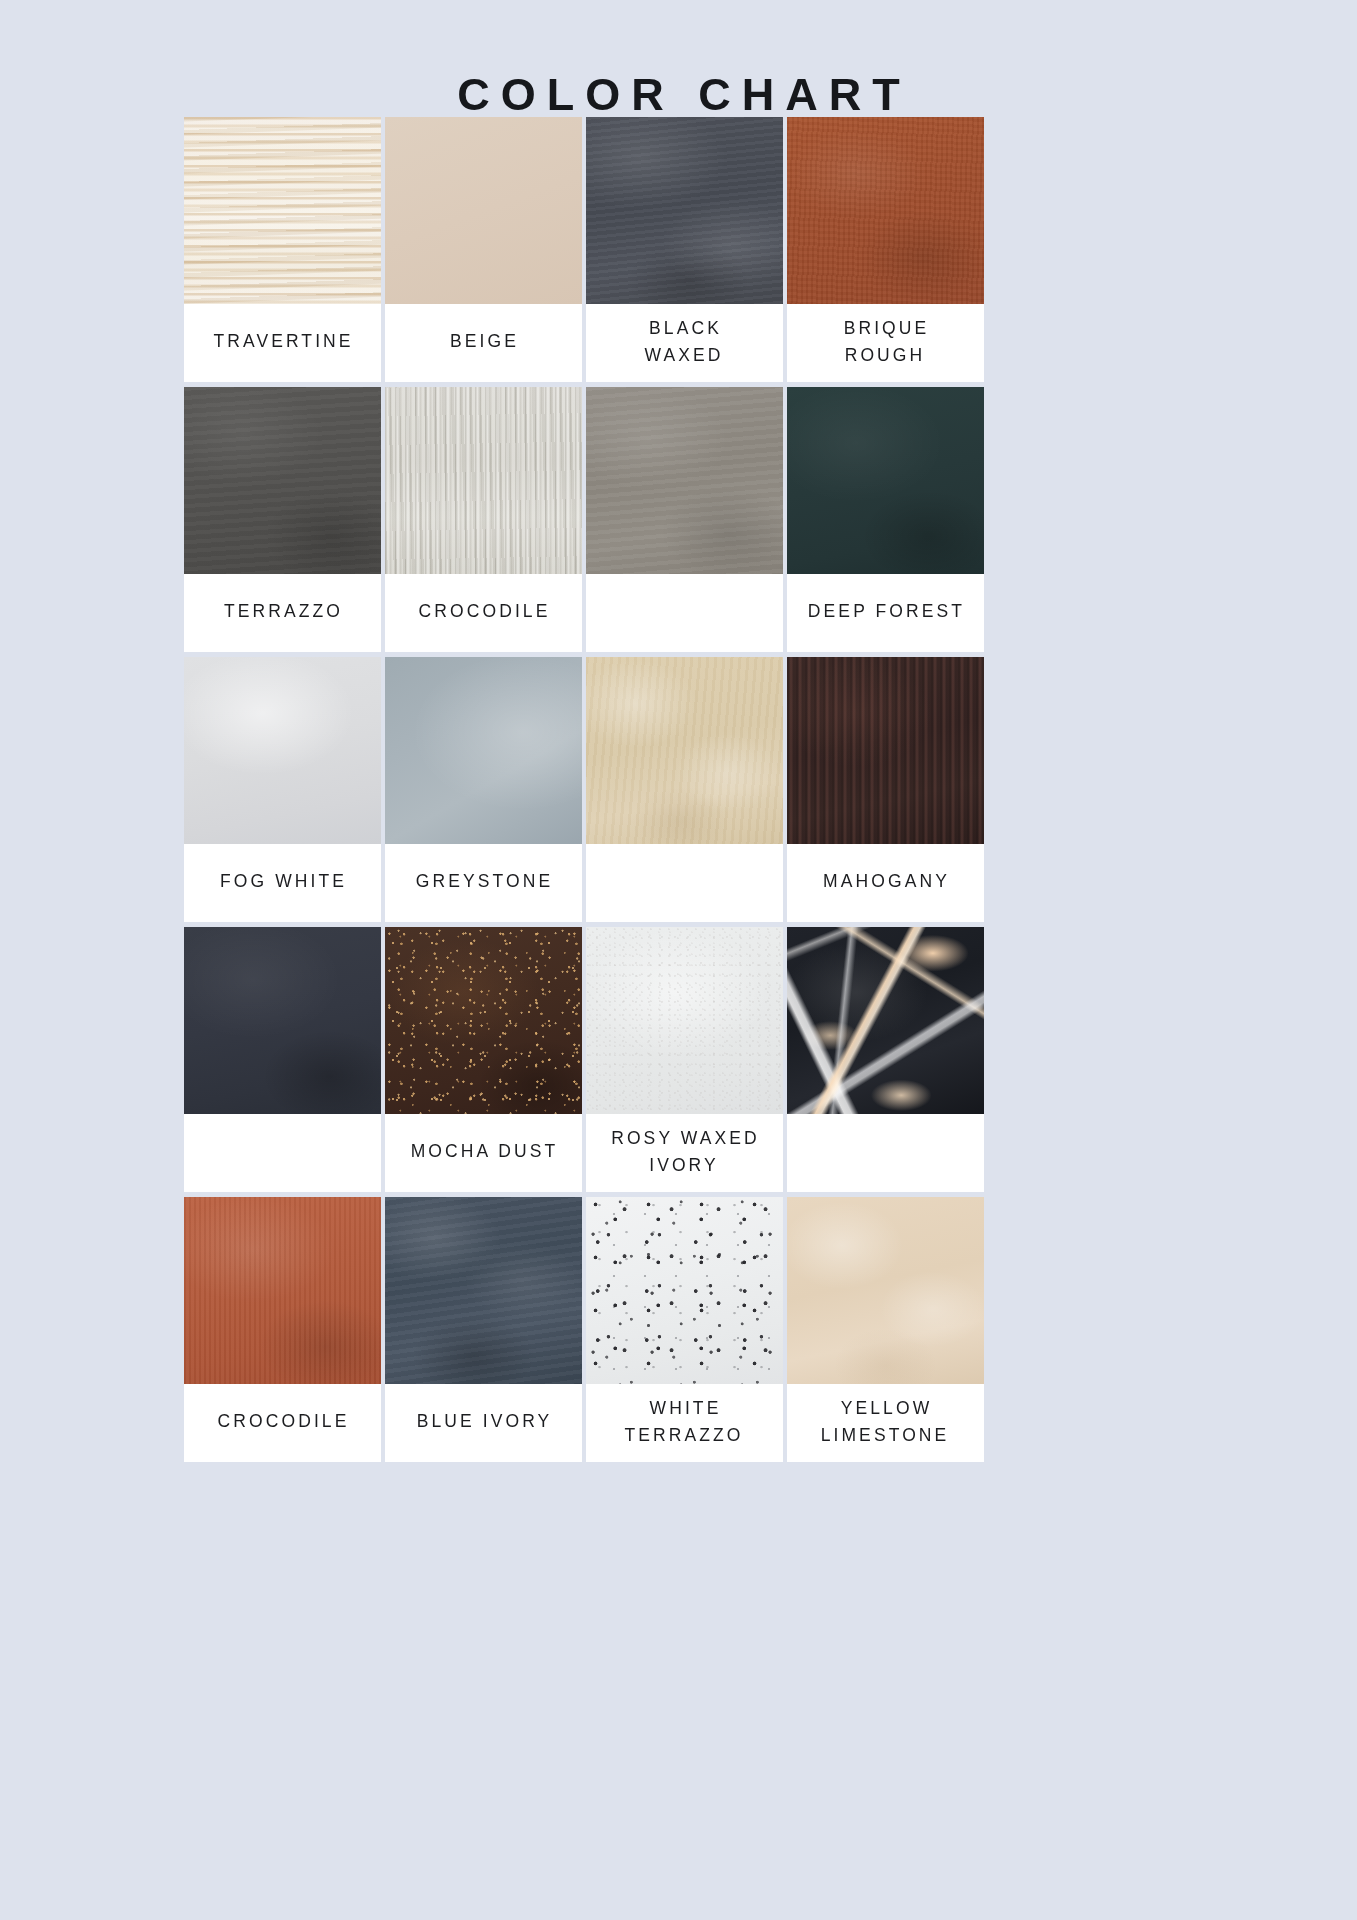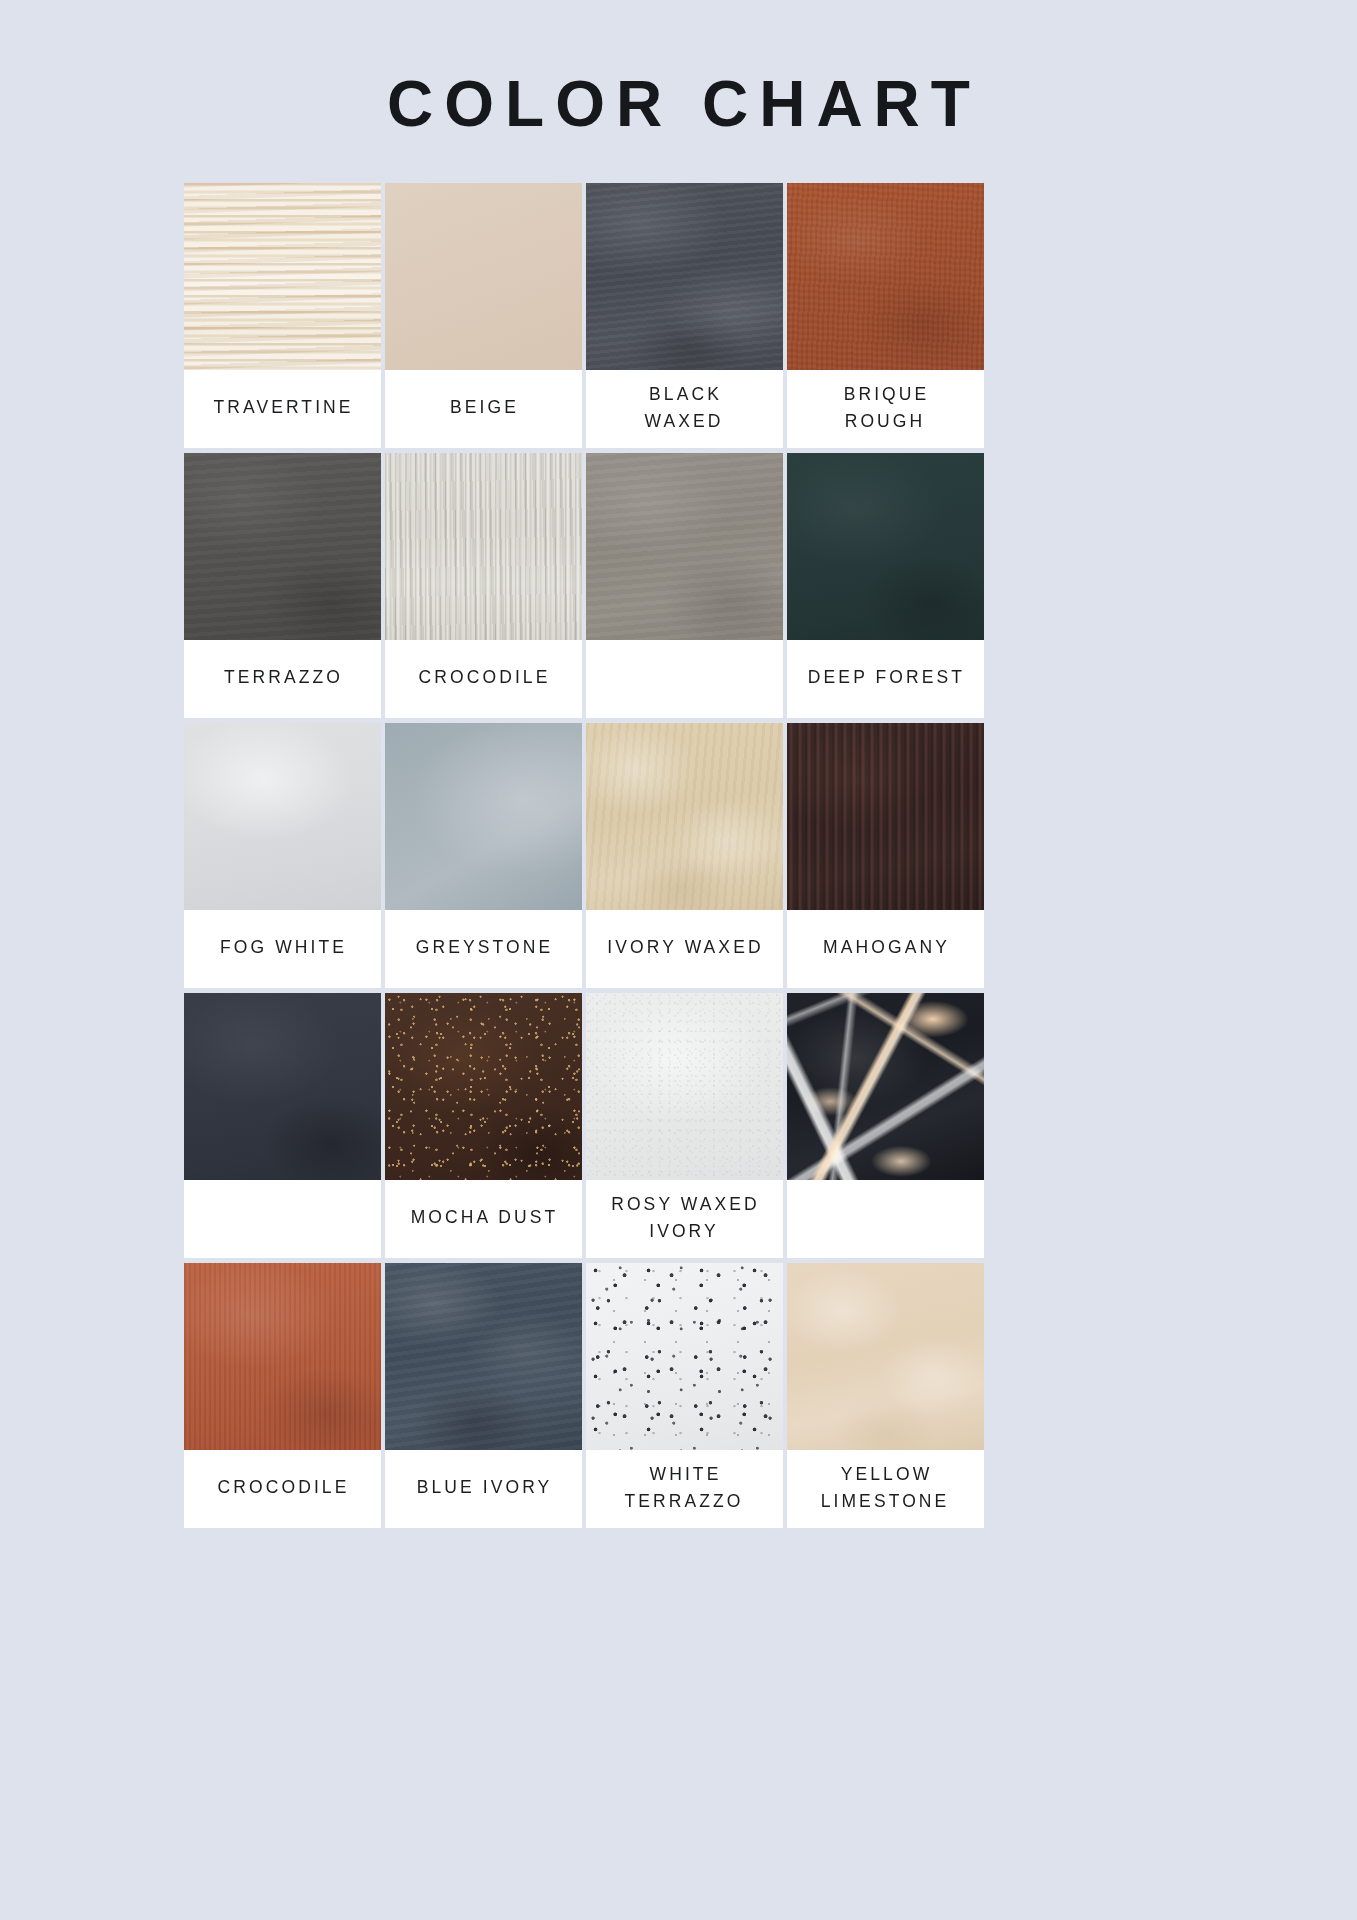--- a/index.html
+++ b/index.html
@@ -21,31 +21,30 @@
     height: 1920px;
     position: relative;
     background: #dde2ed;
     display: flex;
     flex-direction: column;
     align-items: center;
   }
 
   .poster-title {
     margin-top: 72px;
-    font-size: 64px;
+    font-size: 45px;
     font-weight: 700;
     letter-spacing: 11px;
     color: #16181c;
     text-align: center;
     line-height: 1;
     text-indent: 11px;
   }
 
   .grid {
-    margin-top: 47px;
     width: 990px;
     display: grid;
     grid-template-columns: repeat(4, 197px);
     grid-auto-rows: 265px;
     column-gap: 4px;
     row-gap: 5px;
   }
 
   .card {
     width: 197px;
@@ -396,23 +395,20 @@
 
     <div class="card">
       <div class="swatch tx-greystone"></div>
       <div class="label-band">
         <span class="label-text">GREYSTONE</span>
       </div>
     </div>
 
     <div class="card">
       <div class="swatch tx-ivory-waxed"></div>
-      <div class="label-band">
-        <span class="label-text">IVORY WAXED</span>
-      </div>
     </div>
 
     <div class="card">
       <div class="swatch tx-mahogany"></div>
       <div class="label-band">
         <span class="label-text">MAHOGANY</span>
       </div>
     </div>
 
     <div class="card">

